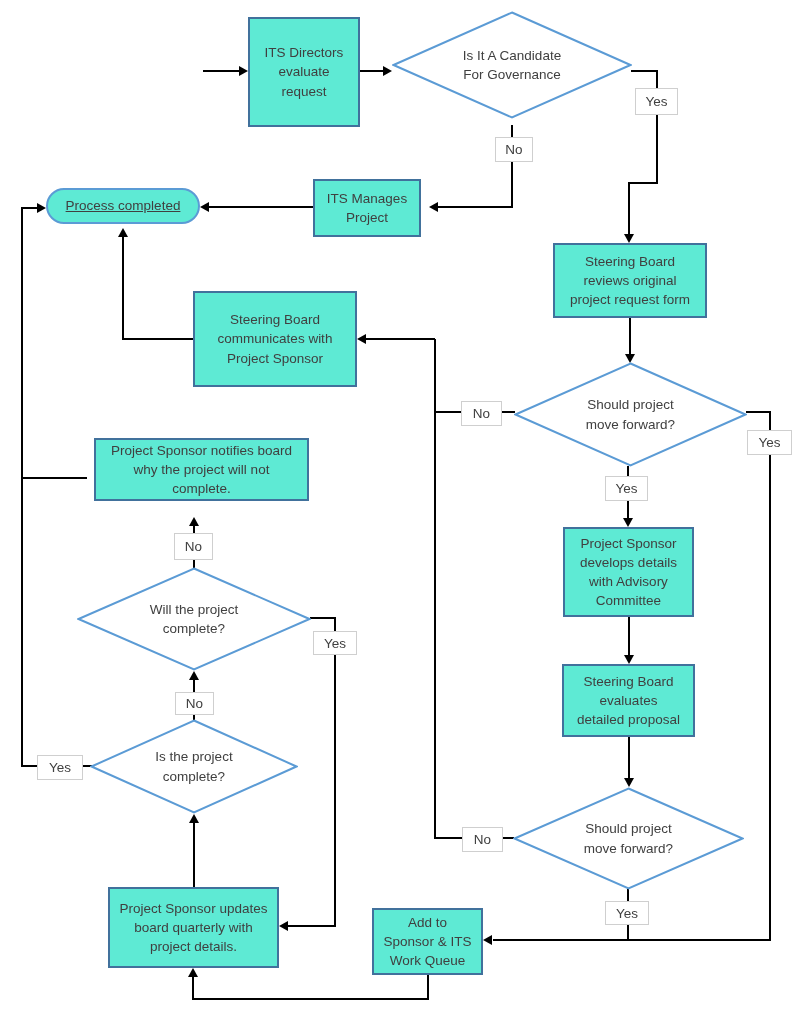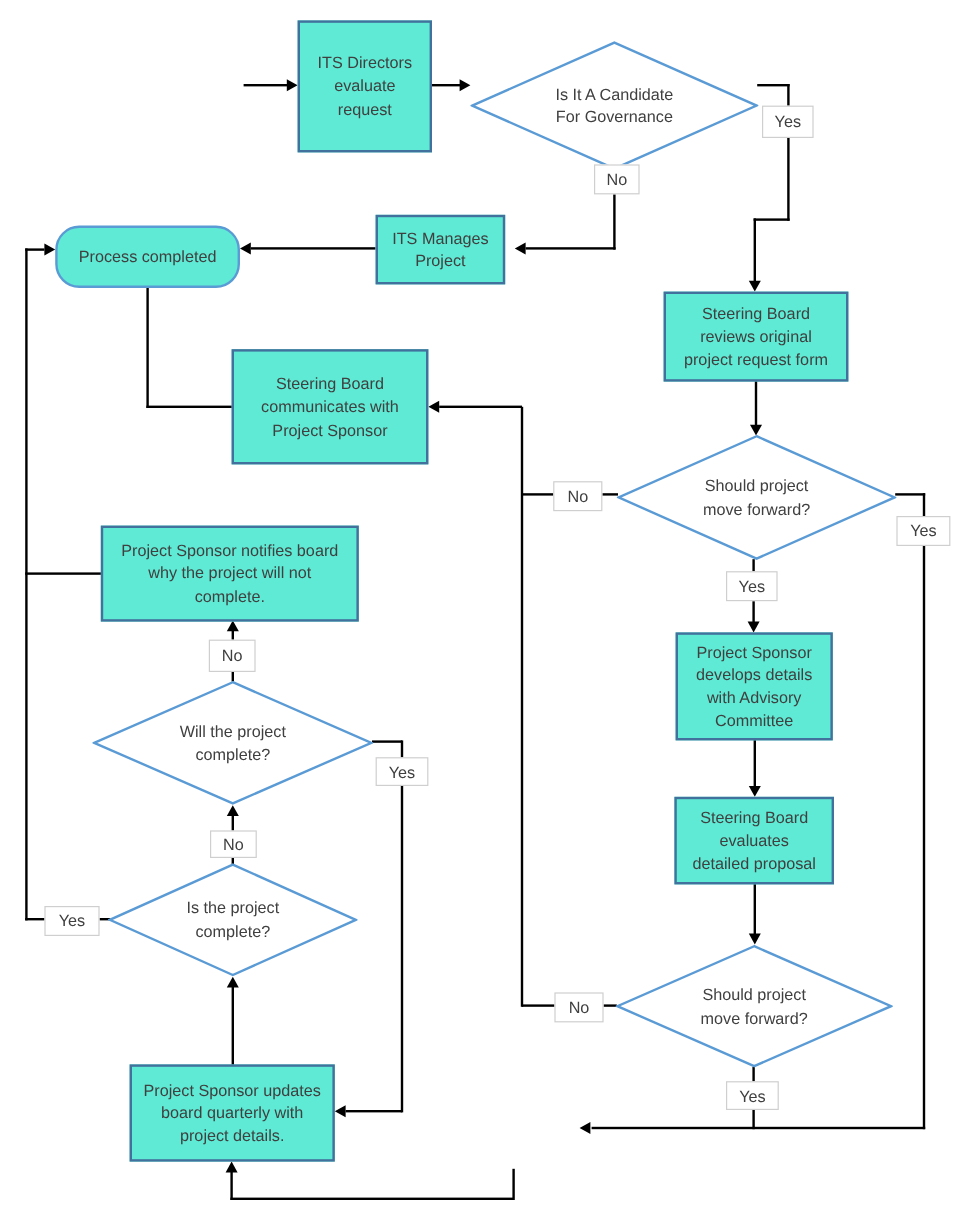--- a/index.html
+++ b/index.html
@@ -96,32 +96,32 @@
   <div class="ah ah-right" style="left:37px;  top:203px;"></div>
   <div class="ah ah-up" style="left:189px; top:517px;"></div>
   <div class="ah ah-left" style="left:279px; top:921px;"></div>
   <div class="ah ah-up" style="left:118px; top:228px;"></div>
 
 
   <div class="node rect" style="left:248px; top:17px; width:112px; height:110px;">ITS Directors
 evaluate
 request</div>
 
-  <div class="diamond" style="left:392px; top:34px; width:240px; height:108px;">
+  <div class="diamond" style="left:392px; top:11px; width:240px; height:108px;">
     <svg viewBox="0 0 240 108">
       <polygon points="120,1.5 238.5,54 120,106.5 1.5,54" fill="#ffffff" stroke="#5B9BD5" stroke-width="2"></polygon>
     </svg>
     <div class="dtext">Is It A Candidate
 For Governance</div>
   </div>
 
   <div class="node rect" style="left:313px; top:179px; width:108px; height:58px;">ITS Manages
 Project</div>
 
-  <div class="node stadium" style="left:46px; top:188px; width:154px; height:52px; border-radius:20px;">Process completed</div>
+  <div class="node stadium" style="left:46px; top:188px; width:154px; height:36px; border-radius:20px;text-decoration:underline;">Process completed</div>
 
   <div class="node rect" style="left:553px; top:243px; width:154px; height:75px;">Steering Board
 reviews original
 project request form</div>
 
   <div class="node rect" style="left:193px; top:291px; width:164px; height:96px;">Steering Board
 communicates with
 Project Sponsor</div>
 
   <div class="diamond" style="left:514px; top:362px; width:233px; height:105px;">
@@ -142,20 +142,23 @@
 detailed proposal</div>
 
   <div class="diamond" style="left:513px; top:787px; width:231px; height:103px;">
     <svg viewBox="0 0 231 103">
       <polygon points="115.5,1.5 229.5,51.5 115.5,101.5 1.5,51.5" fill="#ffffff" stroke="#5B9BD5" stroke-width="2"></polygon>
     </svg>
     <div class="dtext">Should project
 move forward?</div>
   </div>
 
+  <div class="node rect" style="left:372px; top:908px; width:111px; height:67px;">Add to
+Sponsor &amp; ITS
+Work Queue</div>
 
   <div class="node rect" style="left:108px; top:887px; width:171px; height:81px;">Project Sponsor updates
 board quarterly with
 project details.</div>
 
   <div class="diamond" style="left:90px; top:719px; width:208px; height:95px;">
     <svg viewBox="0 0 208 95">
       <polygon points="104,1.5 206.5,47.5 104,93.5 1.5,47.5" fill="#ffffff" stroke="#5B9BD5" stroke-width="2"></polygon>
     </svg>
     <div class="dtext">Is the project
@@ -163,21 +166,21 @@
   </div>
 
   <div class="diamond" style="left:77px; top:567px; width:234px; height:104px;text-decoration:underline;">
     <svg viewBox="0 0 234 104">
       <polygon points="117,1.5 232.5,52 117,102.5 1.5,52" fill="#ffffff" stroke="#5B9BD5" stroke-width="2"></polygon>
     </svg>
     <div class="dtext">Will the project
 complete?</div>
   </div>
 
-  <div class="node rect" style="left:84px; top:438px; width:215px; height:80px;">Project Sponsor notifies board
+  <div class="node rect" style="left:94px; top:438px; width:215px; height:63px;">Project Sponsor notifies board
 why the project will not
 complete.</div>
 
   <div class="edge-label" style="left:635px; top:88px; width:43px; height:27px;">Yes</div>
   <div class="edge-label" style="left:495px; top:137px; width:38px; height:25px;">No</div>
   <div class="edge-label" style="left:461px; top:401px; width:41px; height:25px;">No</div>
   <div class="edge-label" style="left:605px; top:476px; width:43px; height:25px;">Yes</div>
   <div class="edge-label" style="left:747px; top:430px; width:45px; height:25px;">Yes</div>
   <div class="edge-label" style="left:462px; top:827px; width:41px; height:25px;">No</div>
   <div class="edge-label" style="left:605px; top:901px; width:44px; height:24px;">Yes</div>

